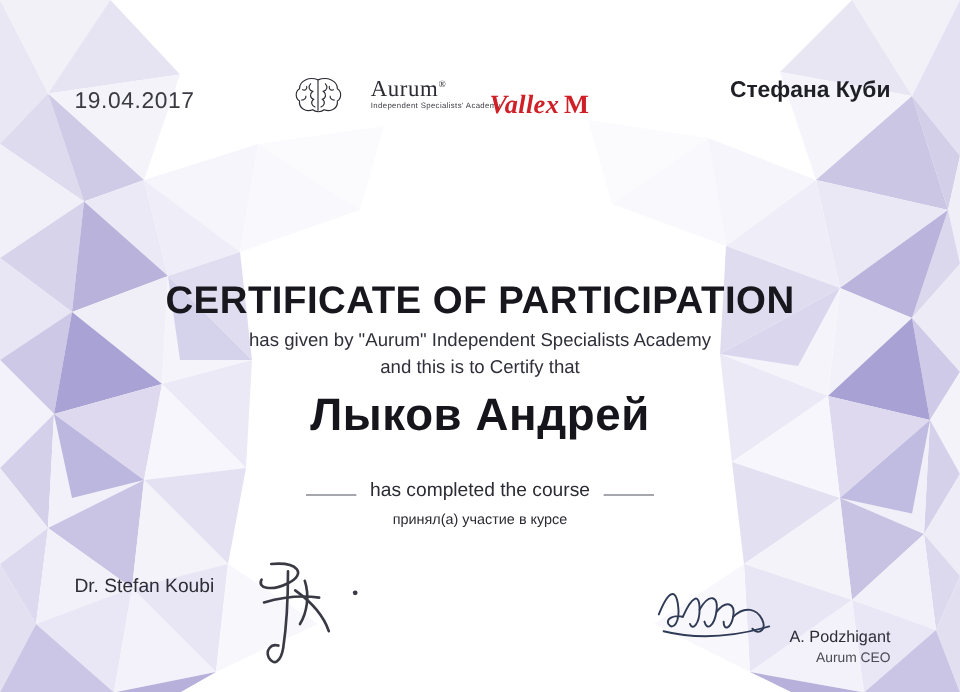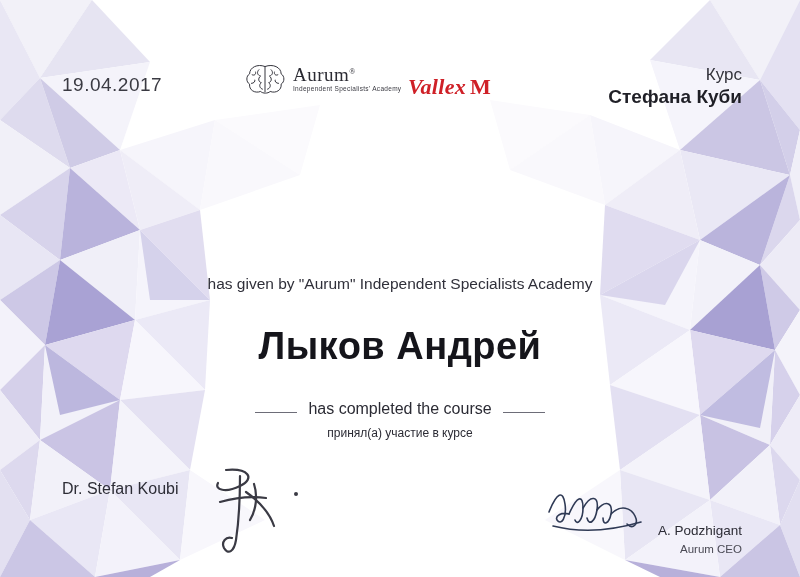--- a/index.html
+++ b/index.html
@@ -54,21 +54,21 @@
     font-weight: bold;
     color: #1f1f26;
   }
   
   .aurum-logo {
     position: absolute;
     left: 243px;
     top: 62px;
     display: flex;
     align-items: center;
-    gap: 6px;
+    gap: 22px;
   }
   .aurum-mark {
     width: 44px;
     height: 34px;
   }
   .aurum-text {
     line-height: 1.0;
   }
   .aurum-word {
     font-family: "Liberation Serif", serif;
@@ -319,21 +319,20 @@
     <polygon points="775,350 700,415 760,428" fill="#8f87c9" opacity="0.5"></polygon>
     <polygon points="140,230 210,300 150,300" fill="#9a93ce" opacity="0.35"></polygon>
     <polygon points="700,240 600,295 665,305" fill="#9a93ce" opacity="0.3"></polygon>
   </svg>
 
   <div id="content">
 
     <div class="date">19.04.2017</div>
 
     <div class="course-block">
-      <div class="course-label">Курс</div>
       <div class="course-name">Стефана Куби</div>
     </div>
 
     <div class="aurum-logo">
       <svg class="aurum-mark" viewBox="0 0 60 46">
         <g fill="none" stroke="#2b2b33" stroke-width="1.3">
           <path d="M30 6 C20 2, 9 7, 9 16 C4 19, 4 27, 9 30 C8 38, 16 43, 24 40 C27 43, 34 43, 37 40 C45 43, 53 38, 52 30 C57 27, 57 19, 52 16 C52 7, 41 2, 30 6 Z"></path>
           <path d="M30 6 L30 41"></path>
           <path d="M22 10 C18 14, 20 18, 24 19 C20 22, 21 27, 25 28 C21 31, 23 36, 27 37"></path>
           <path d="M38 10 C42 14, 40 18, 36 19 C40 22, 39 27, 35 28 C39 31, 37 36, 33 37"></path>
@@ -349,21 +348,23 @@
         </div>
         <div class="aurum-sub">Independent Specialists' Academy</div>
       </div>
     </div>
 
     <div class="vallex-logo">
       <span>Vallex</span><span class="m">M</span>
     </div>
 
 
+    <div class="cert-heading">CERTIFICATE OF PARTICIPATION</div>
     <div class="given-by">has given by "Aurum" Independent Specialists Academy</div>
+    <div class="certify-that">and this is to Certify that</div>
     <div class="recipient">Лыков Андрей</div>
 
     <div class="rule rule-left"></div>
     <div class="rule rule-right"></div>
     <div class="completed-row">
       <span class="completed-text">has completed the course</span>
     </div>
     <div class="participle">принял(а) участие в курсе</div>
 
     <div class="sig-left-name">Dr. Stefan Koubi</div>

